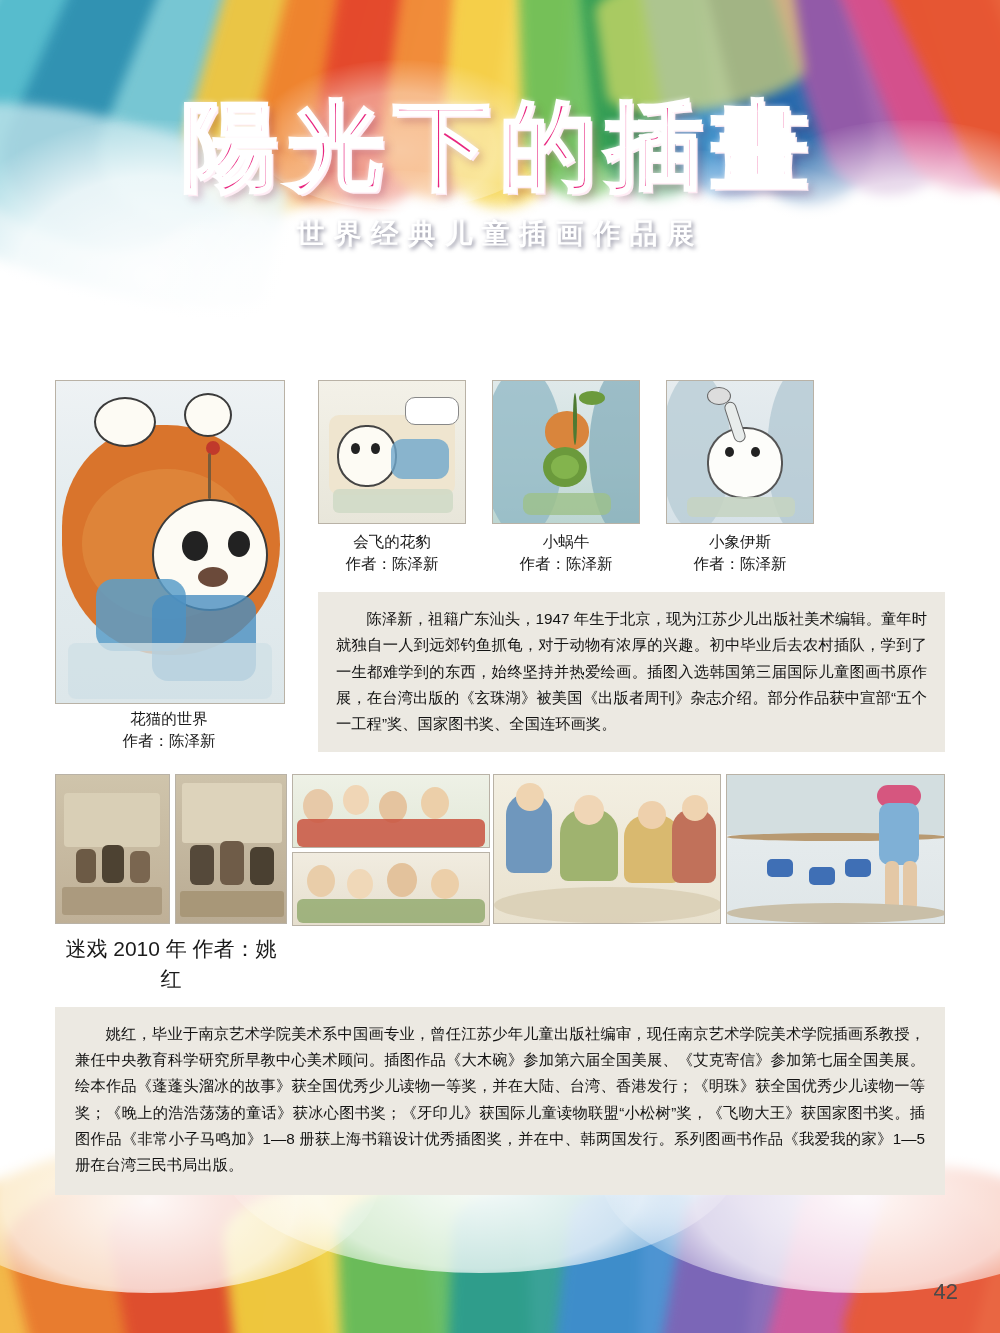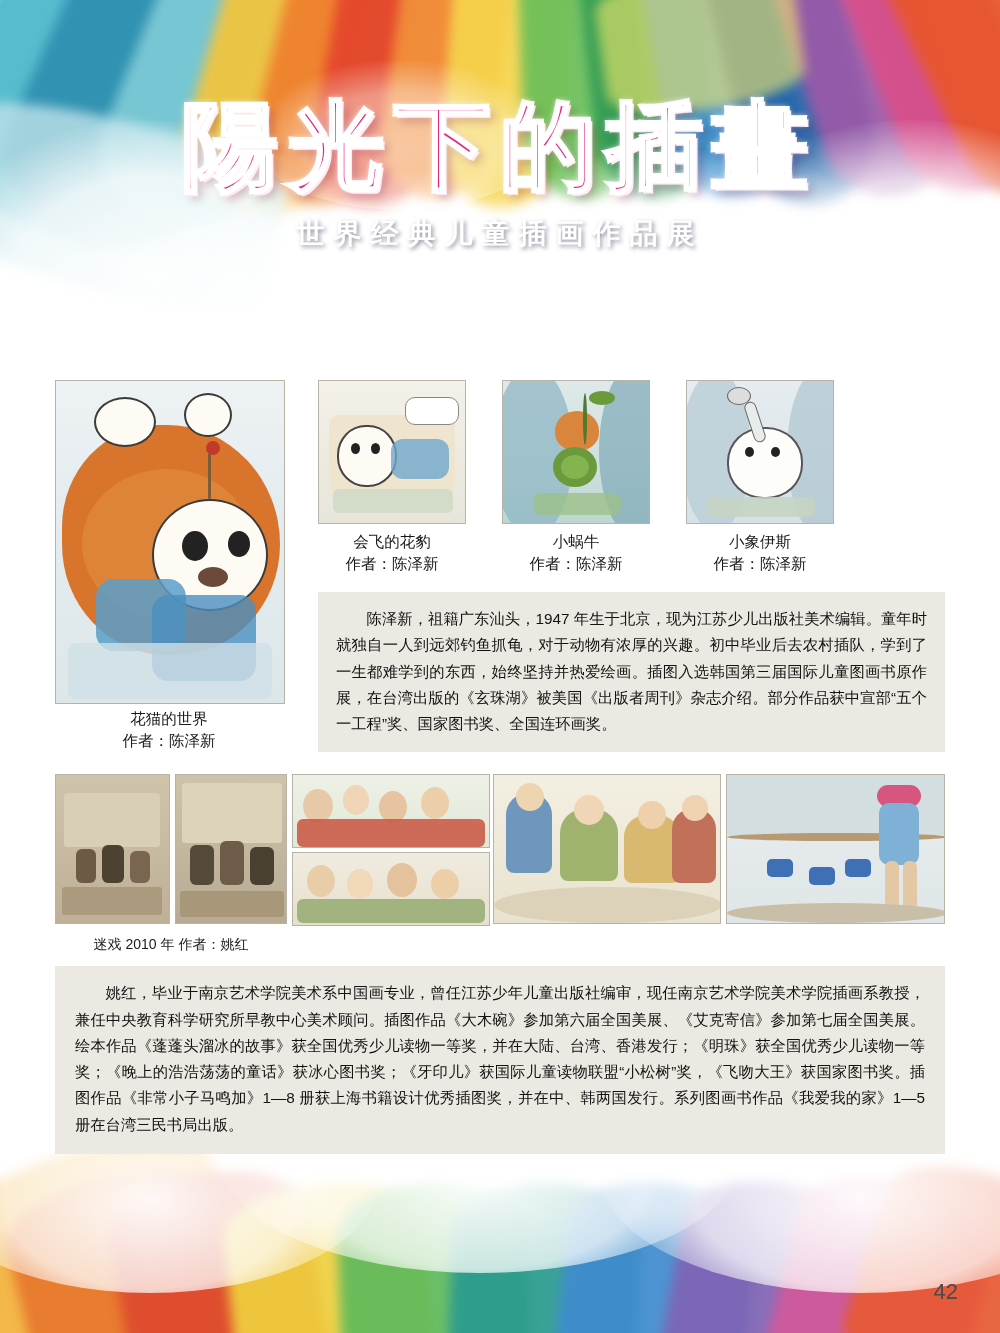--- a/index.html
+++ b/index.html
@@ -106,21 +106,21 @@
     text-align: center;
     font-size: 15.5px;
     color: #1a1a1a;
     line-height: 1.45;
   }
   .thumbs {
     position: absolute;
     left: 263px; top: 20px;
     width: 628px;
     display: flex;
-    gap: 36px;
+    gap: 26px;
   }
   .thumb-cell { width: 148px; }
   .thumb-img {
     width: 146px; height: 142px;
     border: 1px solid #b9b2a6;
     overflow: hidden;
     position: relative;
   }
   .thumb-caption {
     margin-top: 7px;
@@ -168,21 +168,21 @@
   .s-stack {
     display: flex;
     flex-direction: column;
     gap: 4px;
   }
   .s-stack .s-img { height: 72px; }
 
   .row2-captions {
     display: flex;
     margin-top: 8px;
-    font-size: 14px;
+    font-size: 21px;
     color: #1a1a1a;
     line-height: 1.45;
   }
   .cap-a { width: 232px; text-align: center; }
   .cap-b { width: 196px; text-align: center; }
   .cap-c { width: 228px; text-align: center; }
   .cap-d { width: 228px; text-align: center; }
 
   .bio-box-2 {
     width: 890px;

